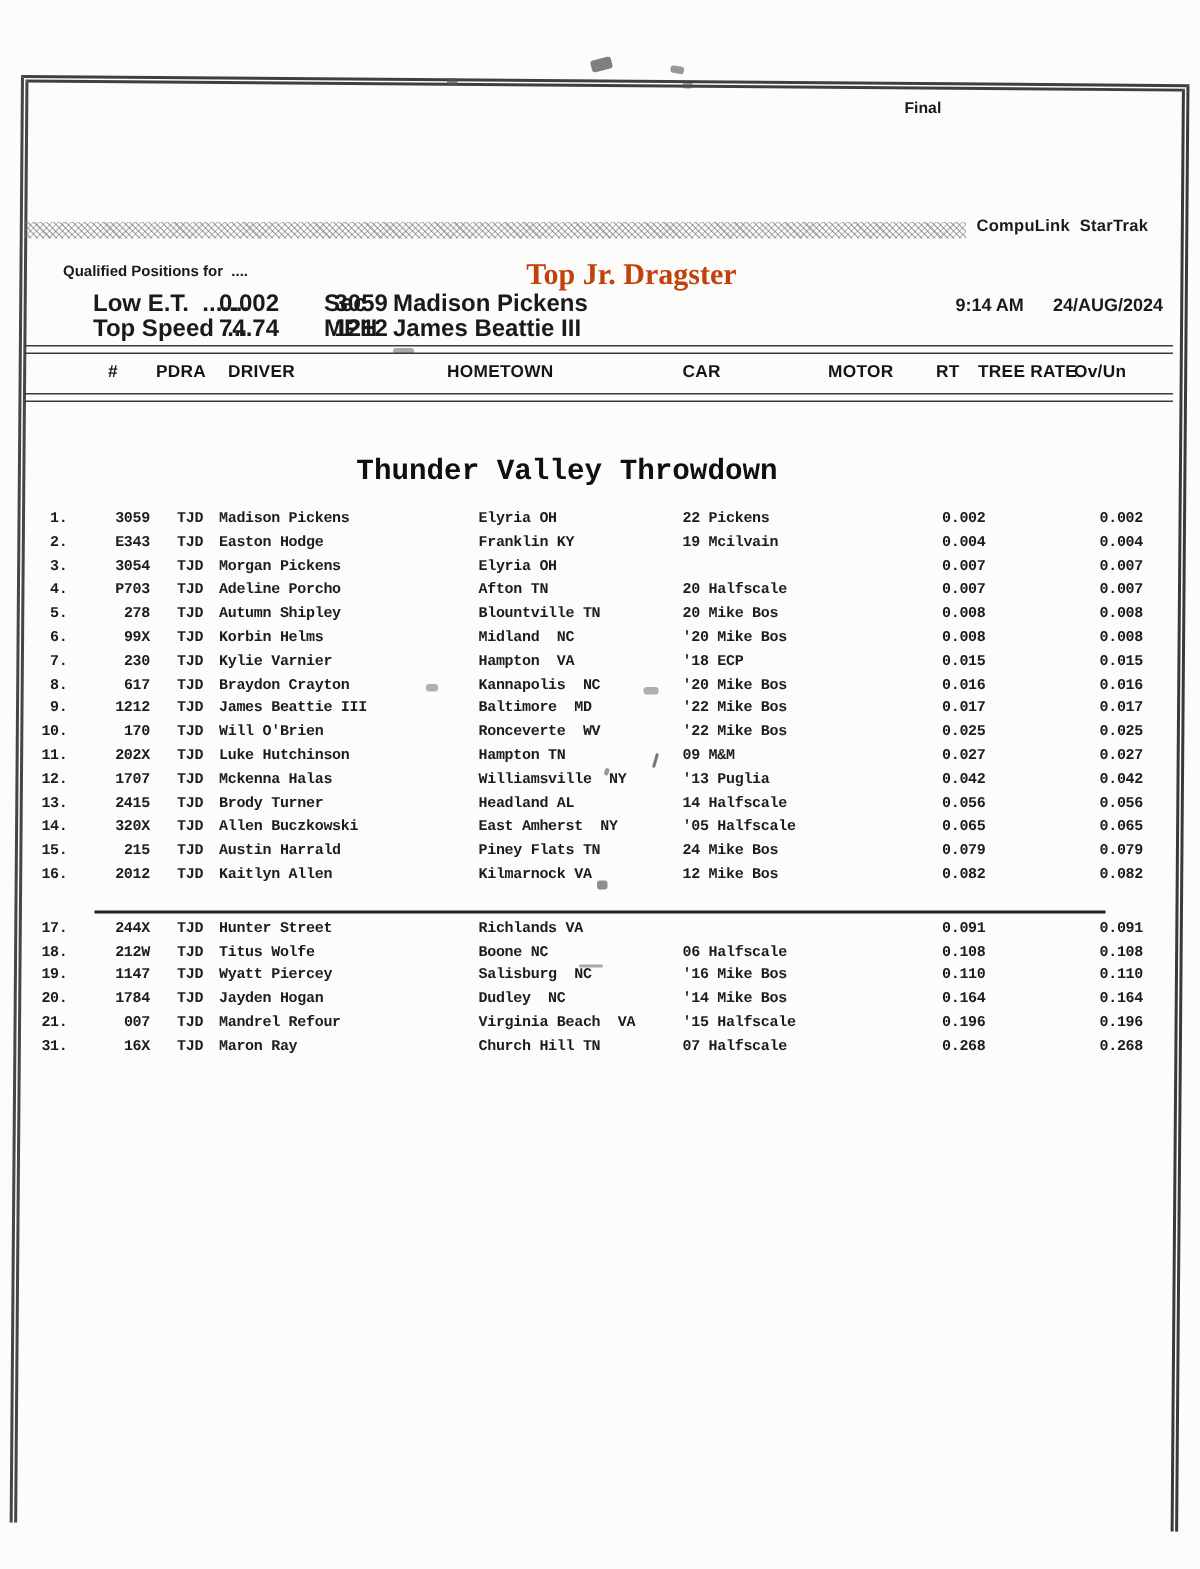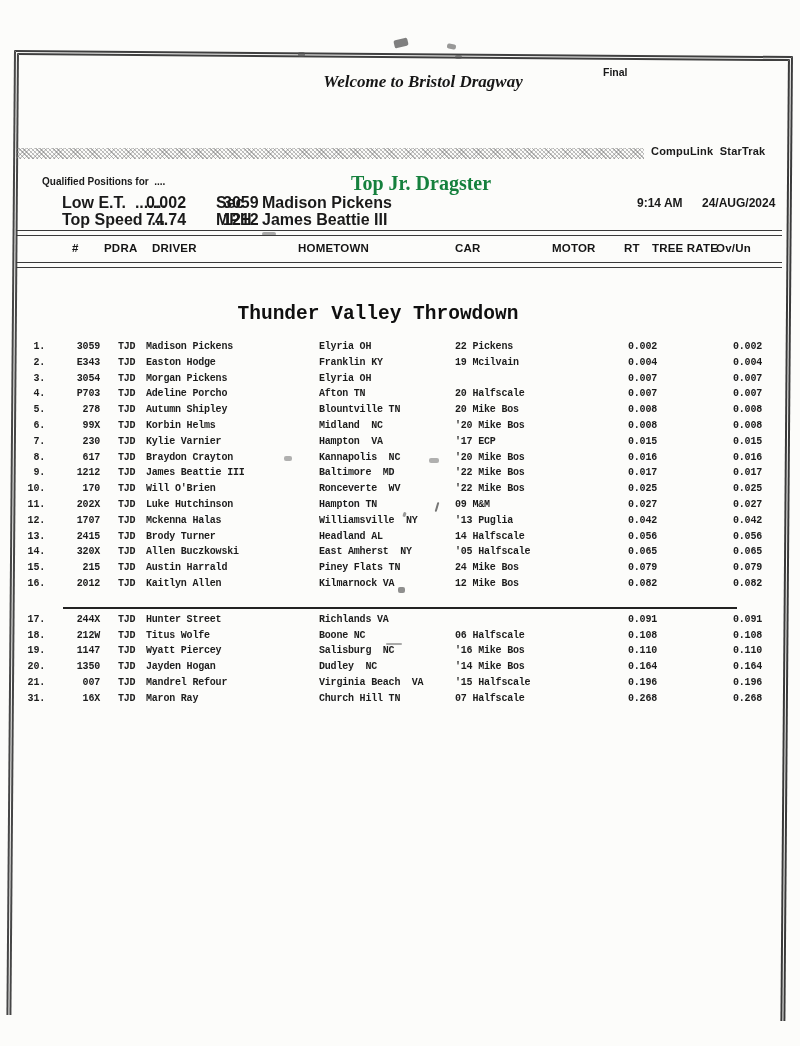--- a/index.html
+++ b/index.html
@@ -28,21 +28,21 @@
       repeating-linear-gradient(45deg, rgba(110,110,110,.5) 0 1px, transparent 1px 3px),
       repeating-linear-gradient(-45deg, rgba(140,140,140,.42) 0 1px, transparent 1px 3px);
   }
   .compulink{left:651px;top:145px;font-size:11px;font-weight:700;letter-spacing:.2px;}
   .quali-head{left:42px;top:176px;font-size:10px;font-weight:700;}
   .quali-line{position:absolute;left:0;width:420px;height:14px;font-size:16px;font-weight:700;}
   .quali-line span{position:absolute;top:0;white-space:pre;}
   .q-label{left:62px;} .q-val{left:146px;} .q-unit{left:184px;padding-left:32px;} .q-car{left:223px;} .q-drv{left:262px;}
   .cat-title{
     left:321px;top:172px;width:200px;text-align:center;white-space:nowrap;
-    font-family:"Liberation Serif", serif;font-weight:700;font-size:20px;color:#15803d;
+    font-family:"Liberation Serif", serif;font-weight:700;font-size:20px;color:#c2410c;
   }
   .timedate{top:196px;font-size:12px;font-weight:700;margin-left:12px;}
   .rule{position:absolute;left:16px;width:766px;height:4px;border-top:1.5px solid #3a3a3a;border-bottom:1.5px solid #3a3a3a;}
   .rule1{top:230px;} .rule2{top:262px;}
   .colhead{top:242px;font-size:11.5px;font-weight:700;letter-spacing:.2px;color:#151515;}
   .event-title{
     left:178px;top:303px;width:400px;text-align:center;white-space:nowrap;
     font-family:Liberation Mono, monospace;font-weight:700;font-size:19.5px;color:#0f0f0f;
   }
   
@@ -77,21 +77,20 @@
 <div class="artifact" style="left:284px;top:456px;width:8px;height:5px;opacity:.45;"></div>
 <div class="artifact" style="left:429px;top:458px;width:10px;height:5px;opacity:.45;"></div>
 <div class="artifact" style="left:436px;top:502px;width:2px;height:10px;opacity:.8;transform:rotate(16deg);"></div>
 <div class="artifact" style="left:403px;top:512px;width:3px;height:5px;opacity:.6;transform:rotate(20deg);"></div>
 <div class="artifact" style="left:398px;top:587px;width:7px;height:6px;opacity:.65;"></div>
 <div class="artifact" style="left:386px;top:643px;width:16px;height:2px;opacity:.5;"></div>
 
 <div class="abs final">Final</div>
 
 <div class="welcome">
-  <div>Welcome to Bristol Dragway</div>
 </div>
 
 <div class="dither"></div>
 <div class="abs compulink">CompuLink  StarTrak</div>
 
 <div class="abs quali-head">Qualified Positions for  ....</div>
 <div class="quali-line" style="top:194px;">
   <span class="q-label">Low E.T.  .......</span>
   <span class="q-val">0.002</span>
   <span class="q-unit">Sec</span>
@@ -184,21 +183,21 @@
     <span class="c car">'20 Mike Bos</span>
     <span class="c rt">0.008</span>
     <span class="c ovun">0.008</span>
   </div>
     <div class="row">
     <span class="c pos">7.</span>
     <span class="c num">230</span>
     <span class="c cls">TJD</span>
     <span class="c drv">Kylie Varnier</span>
     <span class="c hom">Hampton  VA</span>
-    <span class="c car">'17 ECP</span>
+    <span class="c car">'18 ECP</span>
     <span class="c rt">0.015</span>
     <span class="c ovun">0.015</span>
   </div>
     <div class="row">
     <span class="c pos">8.</span>
     <span class="c num">617</span>
     <span class="c cls">TJD</span>
     <span class="c drv">Braydon Crayton</span>
     <span class="c hom">Kannapolis  NC</span>
     <span class="c car">'20 Mike Bos</span>
@@ -313,21 +312,21 @@
     <span class="c num">1147</span>
     <span class="c cls">TJD</span>
     <span class="c drv">Wyatt Piercey</span>
     <span class="c hom">Salisburg  NC</span>
     <span class="c car">'16 Mike Bos</span>
     <span class="c rt">0.110</span>
     <span class="c ovun">0.110</span>
   </div>
     <div class="row">
     <span class="c pos">20.</span>
-    <span class="c num">1350</span>
+    <span class="c num">1784</span>
     <span class="c cls">TJD</span>
     <span class="c drv">Jayden Hogan</span>
     <span class="c hom">Dudley  NC</span>
     <span class="c car">'14 Mike Bos</span>
     <span class="c rt">0.164</span>
     <span class="c ovun">0.164</span>
   </div>
     <div class="row">
     <span class="c pos">21.</span>
     <span class="c num">007</span>

